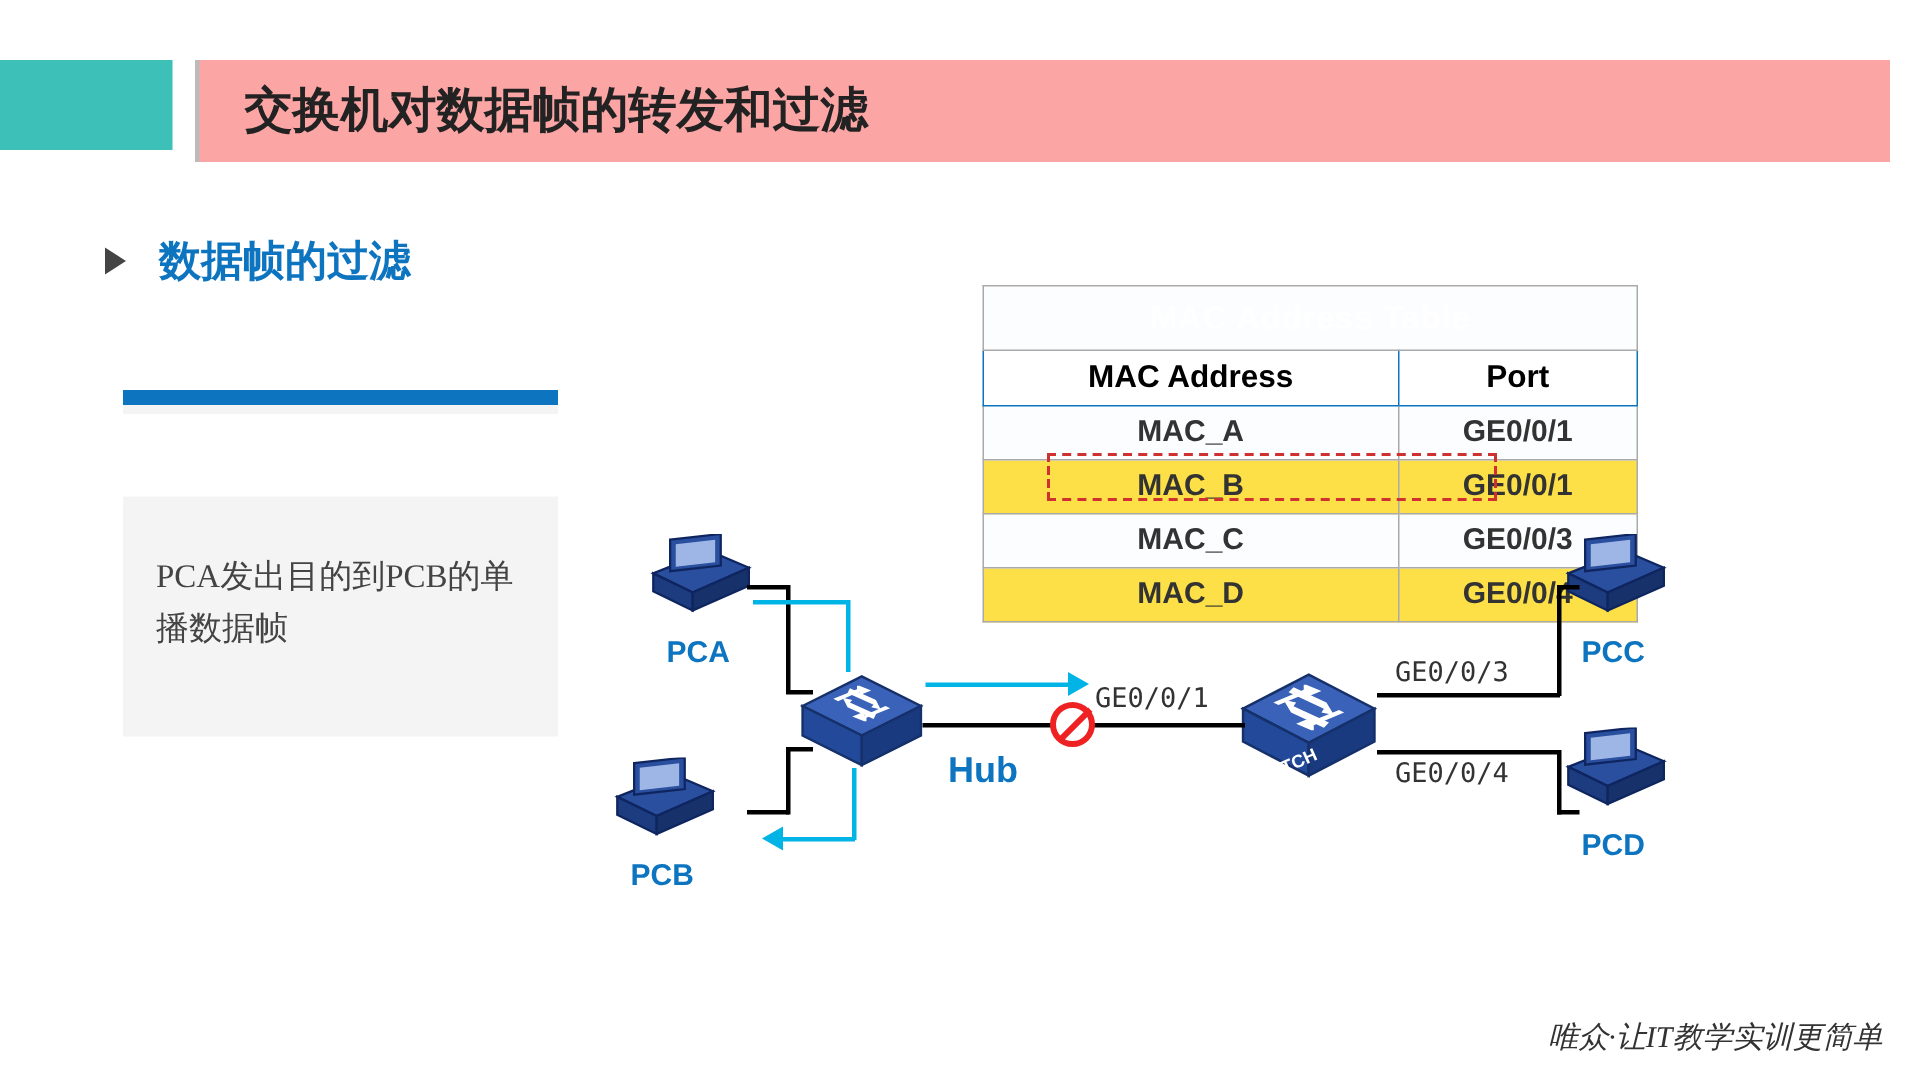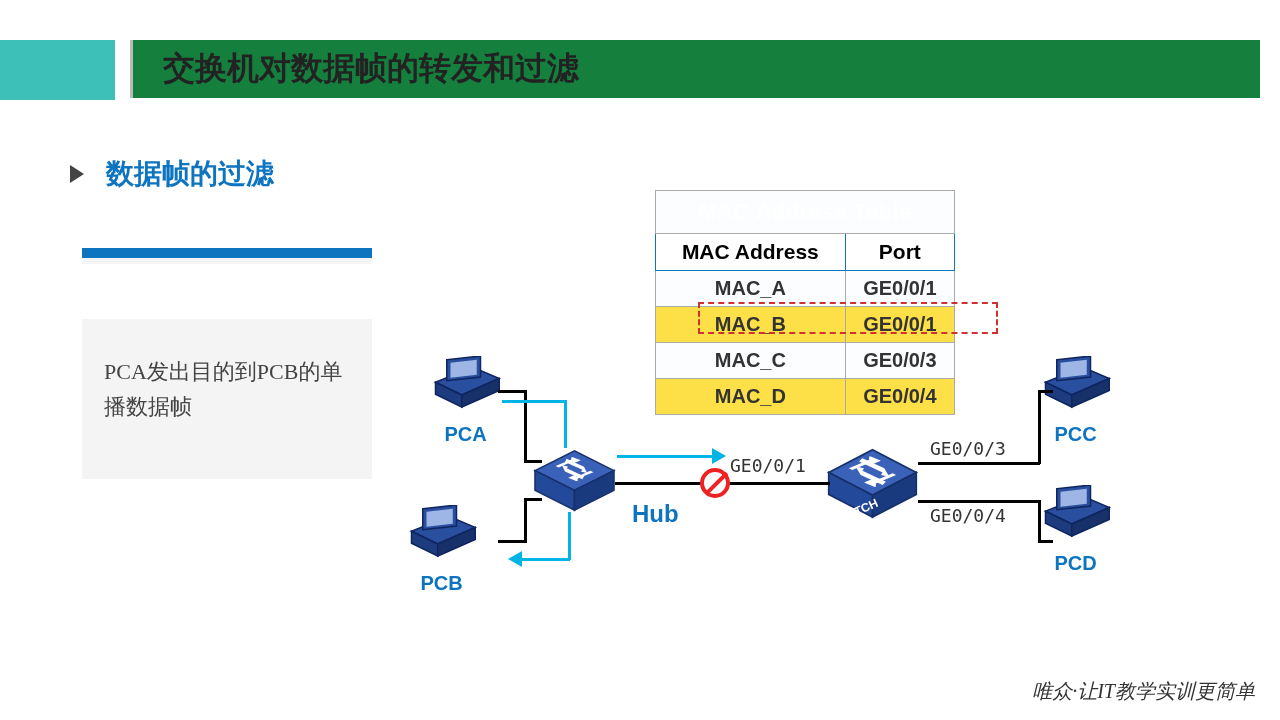--- a/index.html
+++ b/index.html
@@ -1,31 +1,31 @@
 <!DOCTYPE html>
 <html><head>
 <meta charset="utf-8">
 <style>
   * { margin: 0; padding: 0; box-sizing: border-box; }
   body { width: 1280px; height: 720px; font-family: "Microsoft YaHei", Arial, sans-serif; position: relative; background: #fff; overflow: hidden; }
 
   .accent-block { position: absolute; left: 0; top: 40px; width: 115px; height: 60px; background: #3cc0b8; }
-  .title-bar { position: absolute; left: 130px; top: 40px; right: 20px; height: 58px; background: #15803d; border-left: 3px solid #bbb; display: flex; align-items: center; padding-left: 30px; }
+  .title-bar { position: absolute; left: 130px; top: 40px; right: 20px; height: 68px; background: #fca5a5; border-left: 3px solid #bbb; display: flex; align-items: center; padding-left: 30px; }
   .title-bar h1 { font-size: 32px; font-weight: 800; color: #222; }
 
   .section-row { position: absolute; left: 70px; top: 155px; display: flex; align-items: center; }
   .bullet-tri { width: 0; height: 0; border-top: 9px solid transparent; border-bottom: 9px solid transparent; border-left: 14px solid #444; margin-right: 22px; }
   .section-title { font-size: 28px; font-weight: 700; color: #0d74c0; }
 
-  .note-box { position: absolute; left: 82px; top: 248px; width: 290px; background: #f4f4f4; }
+  .note-box { position: absolute; left: 82px; top: 260px; width: 290px; background: #f4f4f4; }
   .note-top { height: 10px; background: #0d74c0; width: 100%; margin-bottom: 6px; }
   .note-gap { height: 55px; background: #fff; }
   .note-text { padding: 35px 22px 55px 22px; font-size: 22px; color: #444; font-family: "SimSun", serif; line-height: 1.6; }
 
-  .mac-table { position: absolute; left: 655px; top: 190px; width: 300px; border-collapse: collapse; font-size: 20px; }
+  .mac-table { position: absolute; left: 655px; top: 190px; width: 437px; border-collapse: collapse; font-size: 20px; }
   .mac-table .hdr { background: #0d74c0; color: #fff; text-align: center; font-weight: 700; padding: 8px; font-size: 22px; letter-spacing: 0.5px; }
   .mac-table th { background: #fff; font-weight: 700; padding: 6px; border: 1px solid #0d74c0; font-size: 21px; }
   .mac-table td { background: #fde047; padding: 6px; border: 1px solid #aaa; text-align: center; font-weight: 600; color: #333; }
   .mac-table tr:nth-child(odd) td { background: #fbfdfe; }
   .highlight-row { position: absolute; left: 698px; top: 302px; width: 300px; height: 32px; border: 2px dashed #d03030; pointer-events: none; }
 
   .pc { position: absolute; width: 75px; }
   .pc-label { text-align: center; font-weight: 700; color: #0d74c0; font-size: 20px; margin-top: 3px; }
 
   .hub-label { position: absolute; font-weight: 700; color: #0d74c0; font-size: 24px; }

